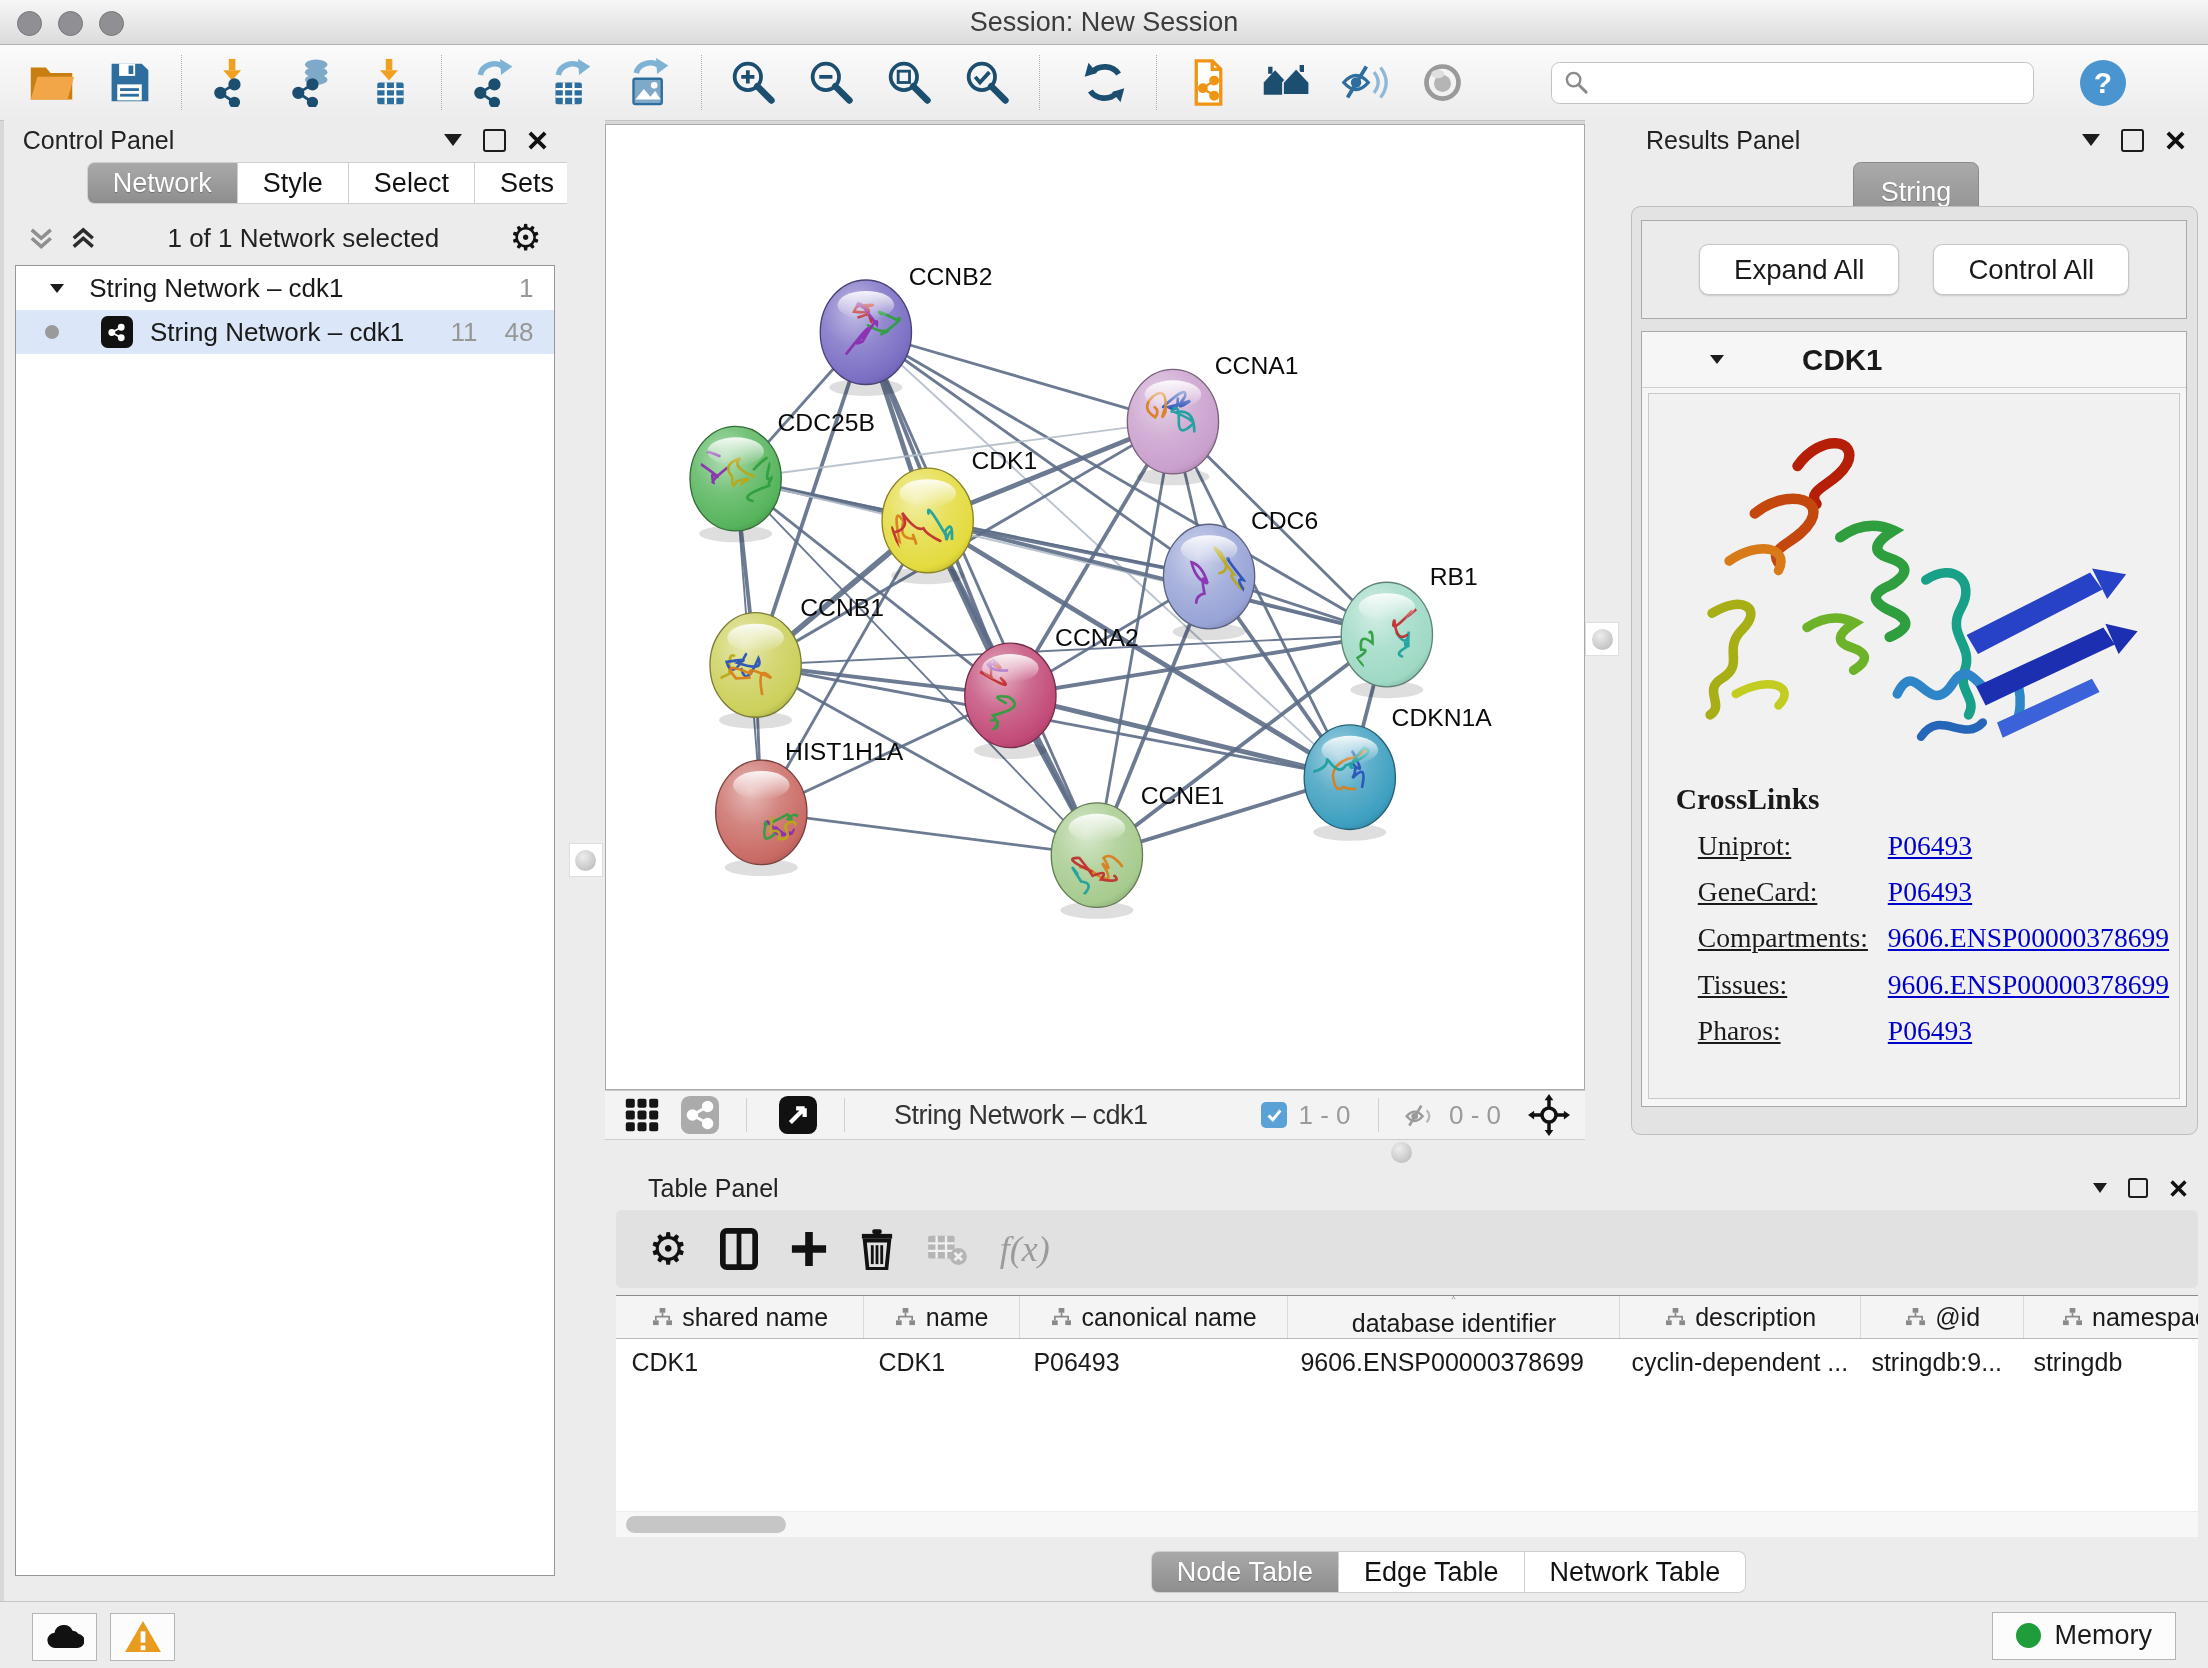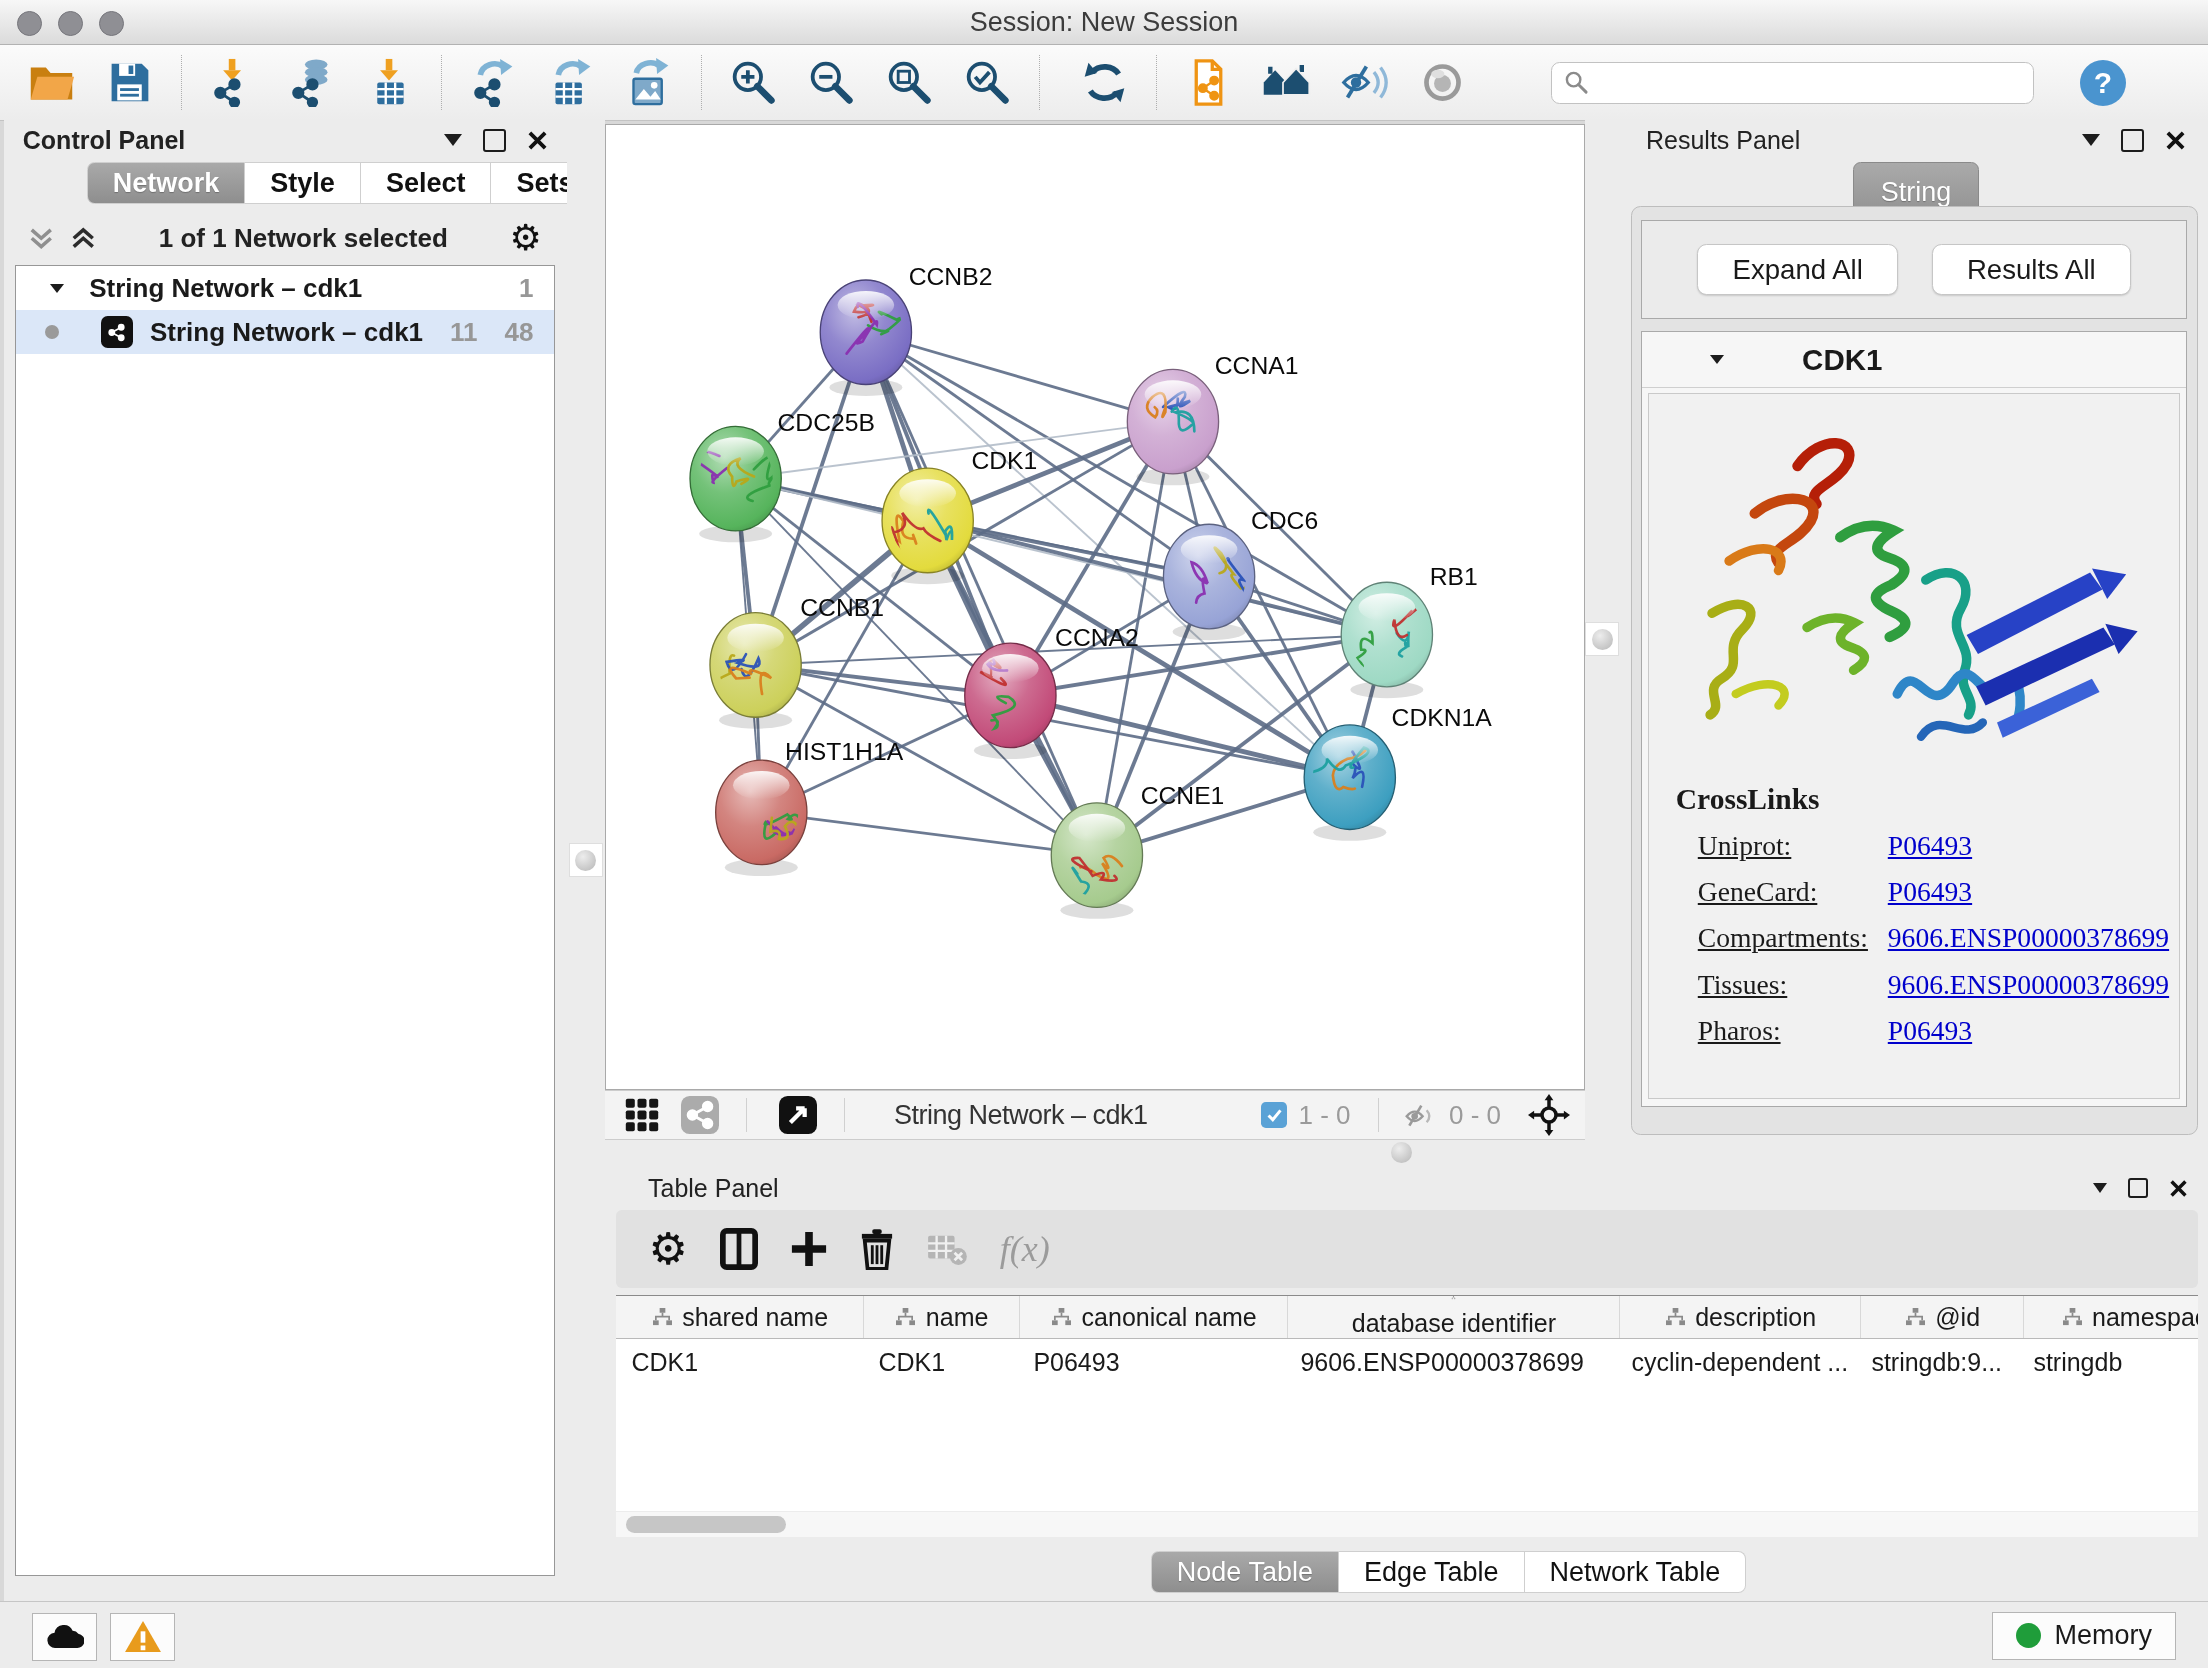--- a/index.html
+++ b/index.html
@@ -27,21 +27,21 @@
            font-size:30px;display:flex;align-items:center;justify-content:center;margin-left:46px;flex:none;}
   
   .panel-title{font-size:25px;color:#222;}
   .pctl{display:flex;align-items:center;gap:21px;}
   .tri{width:0;height:0;border-left:9.5px solid transparent;border-right:9.5px solid transparent;border-top:12.4px solid #1c1c1c;}
   .tri.sm{border-left-width:7.6px;border-right-width:7.6px;border-top-width:9.5px;}
   .sqico{width:19px;height:19px;border:2.4px solid #1c1c1c;border-radius:2.9px;}
   .knob{width:32px;height:32px;background:#fff;border:1px solid #dedede;display:flex;align-items:center;justify-content:center;}
   .knob i{width:21px;height:21px;border-radius:50%;background:radial-gradient(circle at 38% 32%,#ededed,#b5b5b5);display:block;}
   
-  .cpanel{left:3.8px;top:120px;width:563px;height:1481px;background:#ececec;border-right:1px solid #c9c9c9;font-weight:bold;}
+  .cpanel{left:3.8px;top:120px;width:563px;height:1481px;background:#ececec;border-right:1px solid #c9c9c9;}
   .cp-head{height:40px;display:flex;align-items:center;padding:0 19px;}
   .cp-head .panel-title{flex:1;}
   .seg{display:flex;margin:1.9px 0 0 61px;padding-left:22px;}
   .seg .tab{height:40px;padding:0 25px;font-size:27px;line-height:40px;background:#fff;
             border:1px solid #cfcfcf;border-left-width:0;color:#111;}
   .seg .tab:first-child{border-left-width:1px;border-radius:7.6px 0 0 7.6px;}
   .seg .tab:last-child{border-radius:0 7.6px 7.6px 0;}
   .seg .tab.active{background:linear-gradient(#a9a9a9,#8e8e8e);color:#fff;text-shadow:0 1px 1px rgba(0,0,0,.25);}
   .cp-status{display:flex;align-items:center;height:46px;margin-top:11.4px;}
   .cp-status .txt{flex:1;text-align:center;font-size:26px;color:#222;}
@@ -723,21 +723,21 @@
           <path d="M3 3l16 16M19 3L3 19" stroke="#111" stroke-width="4"></path>
         </svg>
     </span>
   </div>
   <div class="res-tabrow">
     <span class="pill">String</span>
   </div>
   <div class="res-box">
     <div class="res-btnbox">
       <span class="res-btn">Expand All</span>
-      <span class="res-btn">Results All</span>
+      <span class="res-btn">Control All</span>
     </div>
     <div class="res-content">
       <div class="gene-row">
         <span class="tri sm" style="margin-left:68px"></span>
         <span class="gene-name">CDK1</span>
       </div>
       <div class="gene-box">
         <svg class="protein" width="476" height="361" viewBox="0 0 500 380">
           <g fill="none" stroke-linecap="round">
             <path d="M120 60 C145 25 185 32 172 58 C160 80 128 84 140 100" stroke="#b51f08" stroke-width="11"></path>

